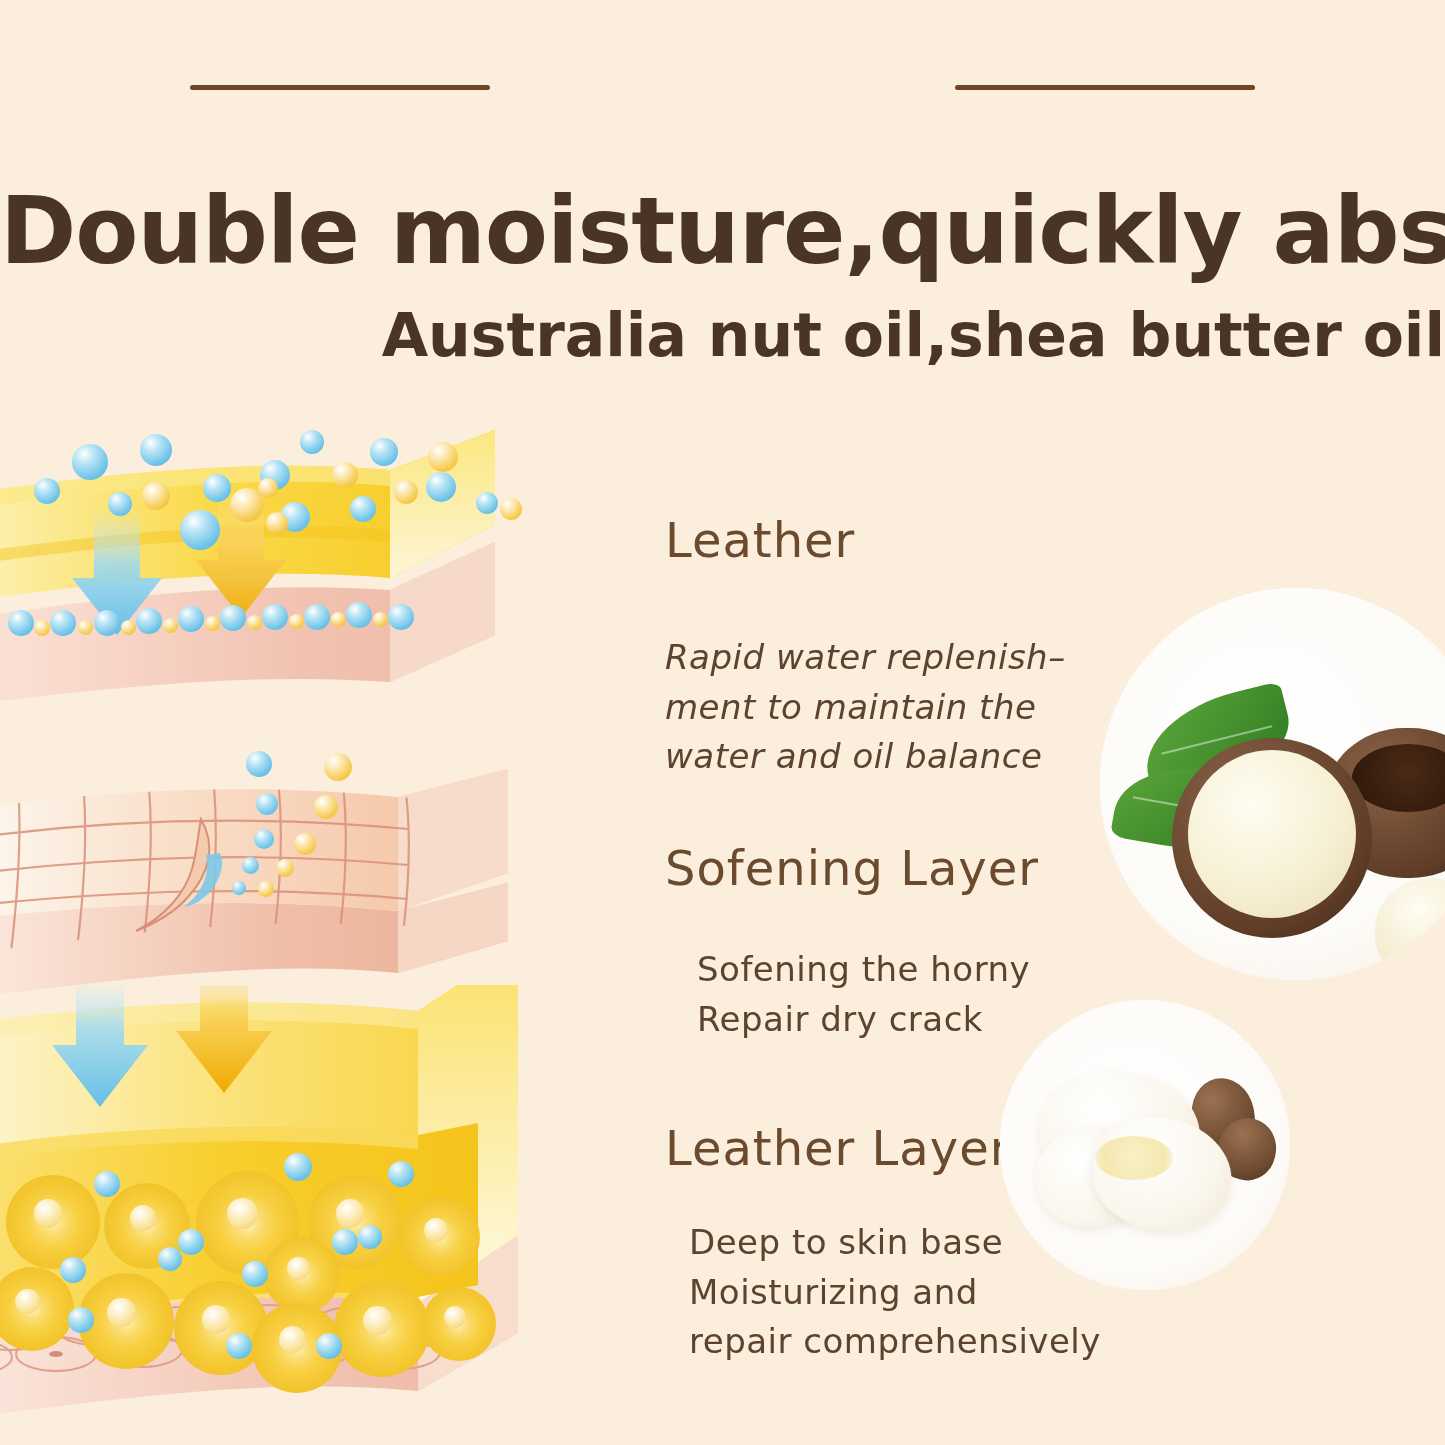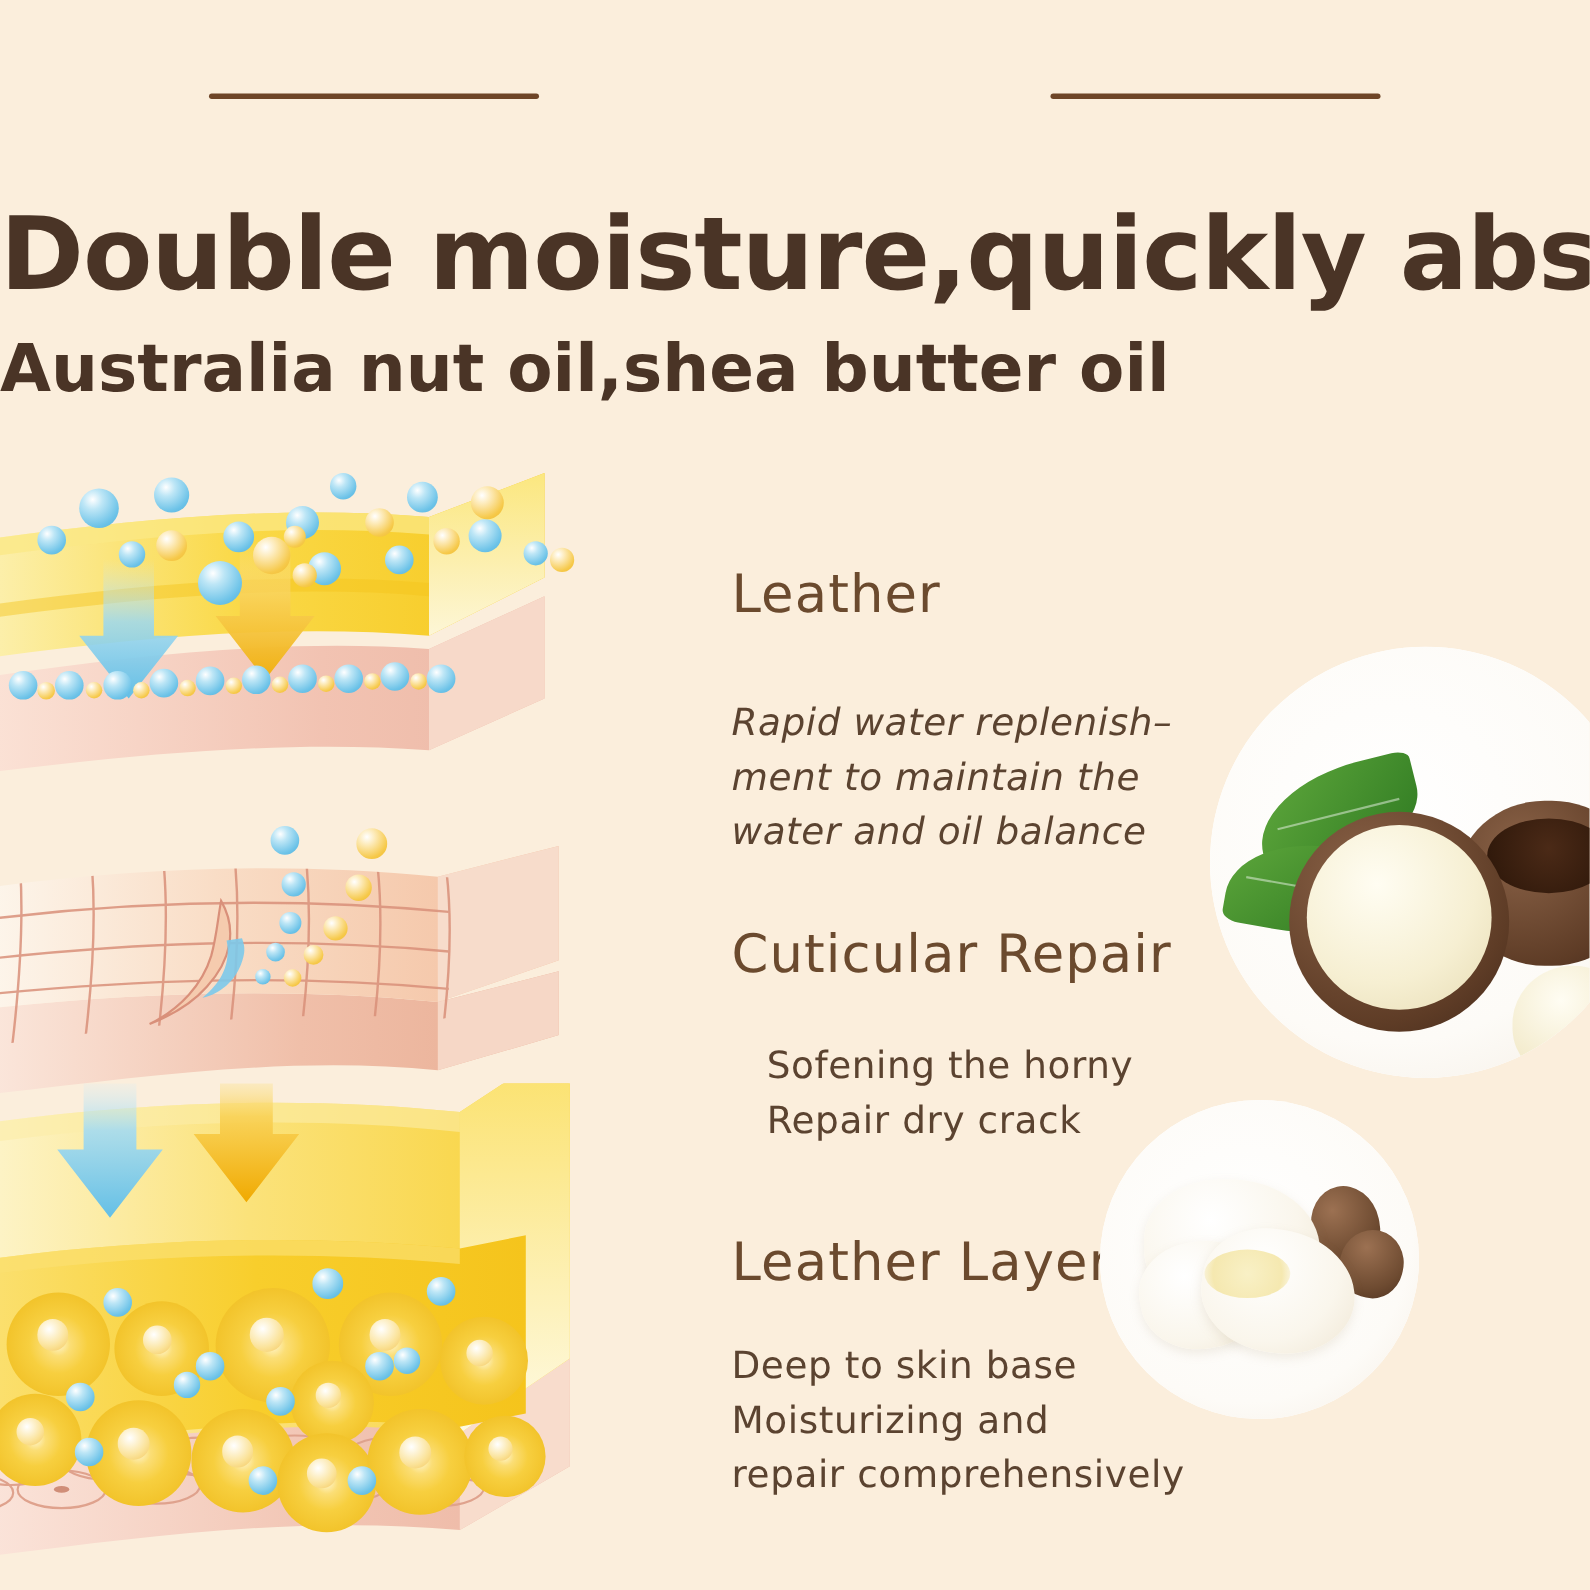--- a/index.html
+++ b/index.html
@@ -32,21 +32,21 @@
   }
 
   
   .title-main{
     position:absolute;left:0;right:0;top:178px;text-align:center;
     color:#4A3426;font-size:92px;font-weight:700;letter-spacing:-1px;
     font-family:"DejaVu Sans", sans-serif;
     white-space:nowrap;
   }
   .title-sub{
-    position:absolute;left:0;right:0;top:300px;text-align:left;
+    position:absolute;left:0;right:0;top:300px;text-align:right;
     color:#4A3426;font-size:60px;font-weight:700;
     font-family:"DejaVu Sans", sans-serif;
     white-space:nowrap;
   }
 
   
   .txt-col{position:absolute;left:665px;top:0;width:470px;}
   .sec-head{
     position:absolute;color:#6B4A2E;font-size:48px;font-weight:400;
     letter-spacing:1px;white-space:nowrap;font-family:"DejaVu Sans", sans-serif;
@@ -375,26 +375,26 @@
     <div class="bubble bub-blue" style="left:238px;top:348px;width:26px;height:26px;"></div>
     <div class="bubble bub-blue" style="left:328px;top:348px;width:26px;height:26px;"></div>
   </div>
 
   <div class="txt-col">
     <div class="sec-head h1p">Leather</div>
     <div class="sec-body b1p" style="white-space:pre-line;">Rapid water replenish–
 ment to maintain the
 water and oil balance</div>
 
-    <div class="sec-head h2p">Cuticular Repair</div>
+    <div class="sec-head h2p">Sofening Layer</div>
     <div class="sec-body b2p" style="white-space:pre-line;margin-left:32px;">Sofening the horny
 Repair dry crack</div>
 
     <div class="sec-head h3p">Leather Layer</div>
-    <div class="sec-body b3p" style="white-space:pre-line;">Deep to skin base
+    <div class="sec-body b3p" style="white-space:pre-line;margin-left:24px;">Deep to skin base
 Moisturizing and
 repair comprehensively</div>
   </div>
 
   <div class="photo photo-nut">
     <div class="nut-plate"></div>
     <div class="leaf leaf1">
         <div class="leaf-vein"></div>
       </div>
     <div class="leaf leaf2">

